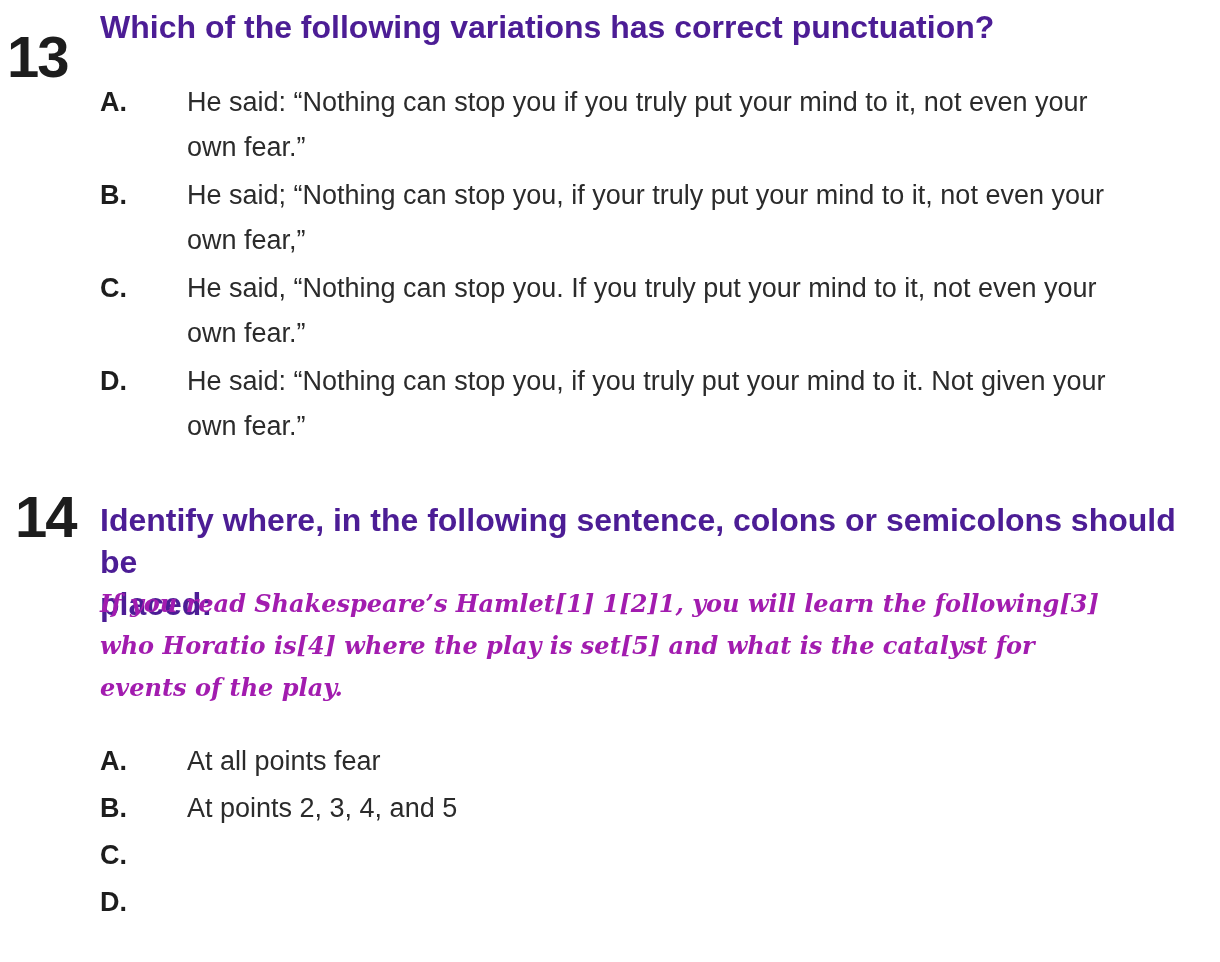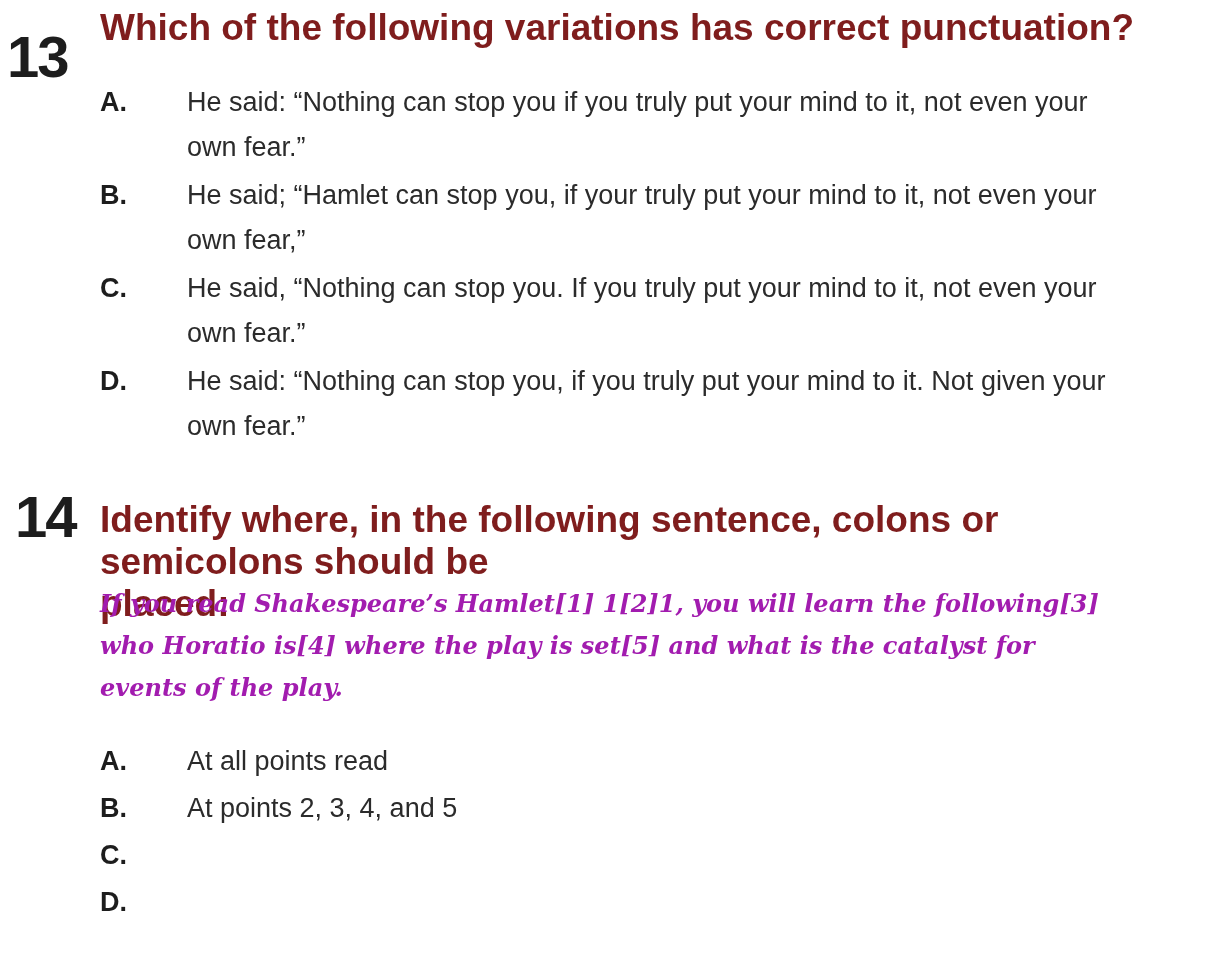--- a/index.html
+++ b/index.html
@@ -18,23 +18,23 @@
   .abs { position: absolute; }
 
   .qnum {
     font-size: 58px;
     font-weight: 700;
     line-height: 1;
     letter-spacing: -2px;
     color: #1d1d1d;
   }
   .stem {
-    font-size: 37px;
+    font-size: 32px;
     font-weight: 700;
-    color: #7f1d1d;
+    color: #4c1d95;
     white-space: pre-line;
   }
   .stem-13 { line-height: 45px; }
   .stem-14 { line-height: 42px; }
 
   .passage {
     font-family: "DejaVu Serif", serif;
     font-style: italic;
     font-weight: 700;
     font-size: 24px;
@@ -76,21 +76,21 @@
   <div id="q13-stem" class="abs stem stem-13">Which of the following variations has correct punctuation?</div>
 
   <div id="q13-options" class="abs options options-13">
     <div class="opt">
       <span class="letter">A.</span>
       <span class="text">He said: “Nothing can stop you if you truly put your mind to it, not even your
 own fear.”</span>
     </div>
     <div class="opt">
       <span class="letter">B.</span>
-      <span class="text">He said; “Hamlet can stop you, if your truly put your mind to it, not even your
+      <span class="text">He said; “Nothing can stop you, if your truly put your mind to it, not even your
 own fear,”</span>
     </div>
     <div class="opt">
       <span class="letter">C.</span>
       <span class="text">He said, “Nothing can stop you. If you truly put your mind to it, not even your
 own fear.”</span>
     </div>
     <div class="opt">
       <span class="letter">D.</span>
       <span class="text">He said: “Nothing can stop you, if you truly put your mind to it. Not given your
@@ -105,21 +105,21 @@
   <div id="q14-stem" class="abs stem stem-14">Identify where, in the following sentence, colons or semicolons should be
 placed:</div>
 
   <div id="q14-passage" class="abs passage">If you read Shakespeare’s Hamlet[1] 1[2]1, you will learn the following[3]
 who Horatio is[4] where the play is set[5] and what is the catalyst for
 events of the play.</div>
 
   <div id="q14-options" class="abs options options-14">
     <div class="opt">
       <span class="letter">A.</span>
-      <span class="text">At all points read</span>
+      <span class="text">At all points fear</span>
     </div>
     <div class="opt">
       <span class="letter">B.</span>
       <span class="text">At points 2, 3, 4, and 5</span>
     </div>
     <div class="opt">
       <span class="letter">C.</span>
     </div>
     <div class="opt">
       <span class="letter">D.</span>

